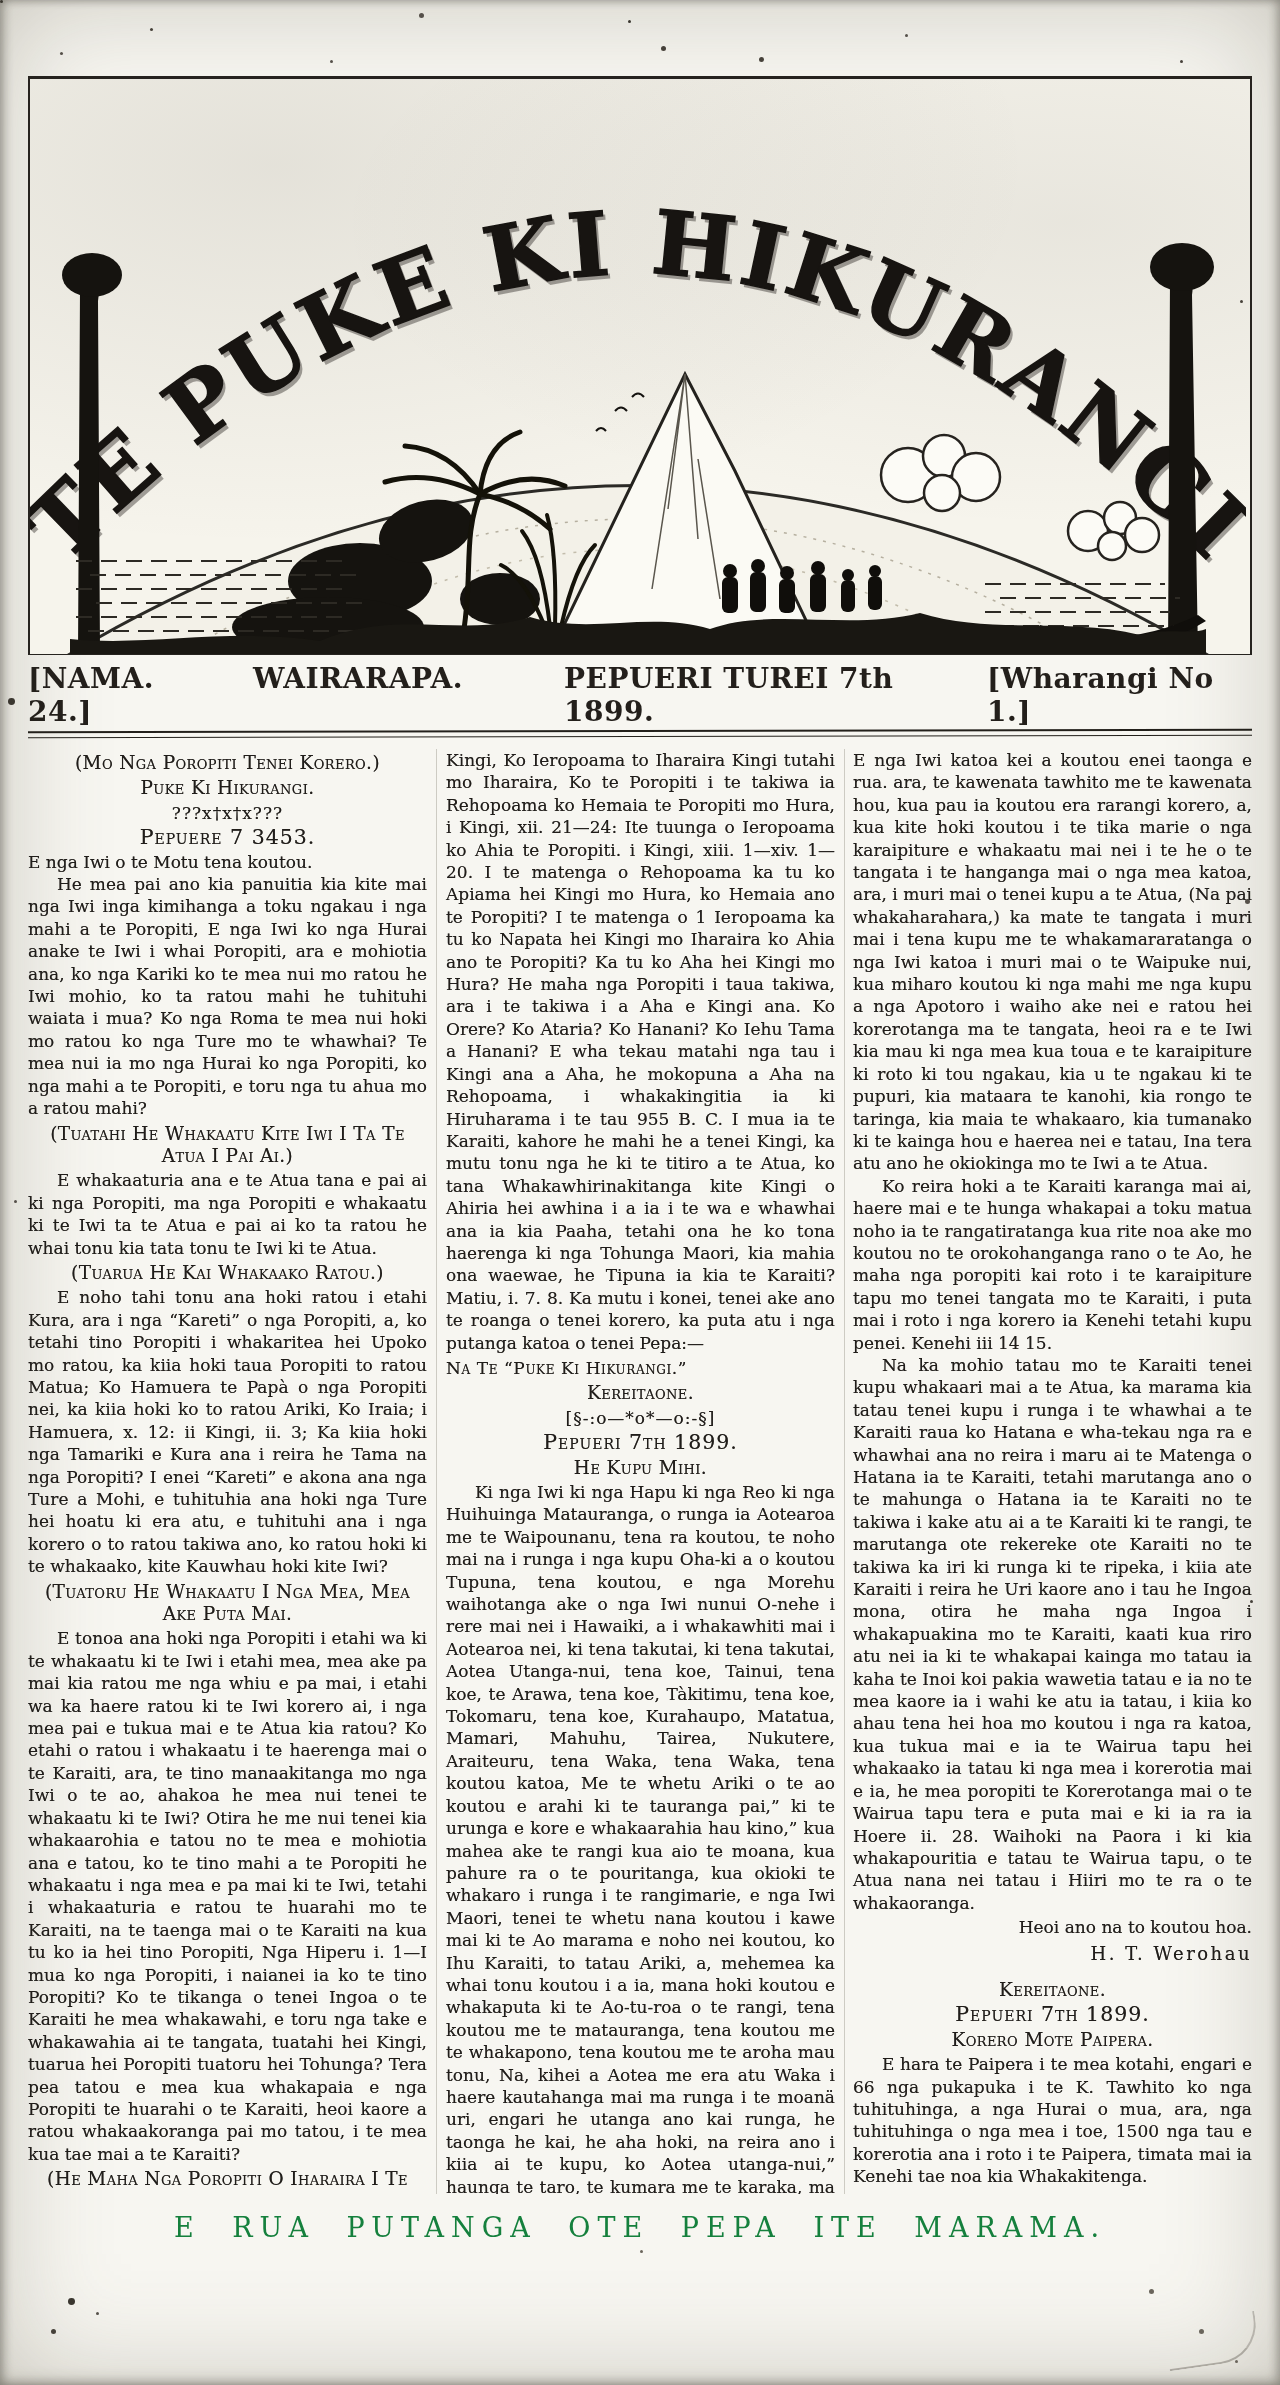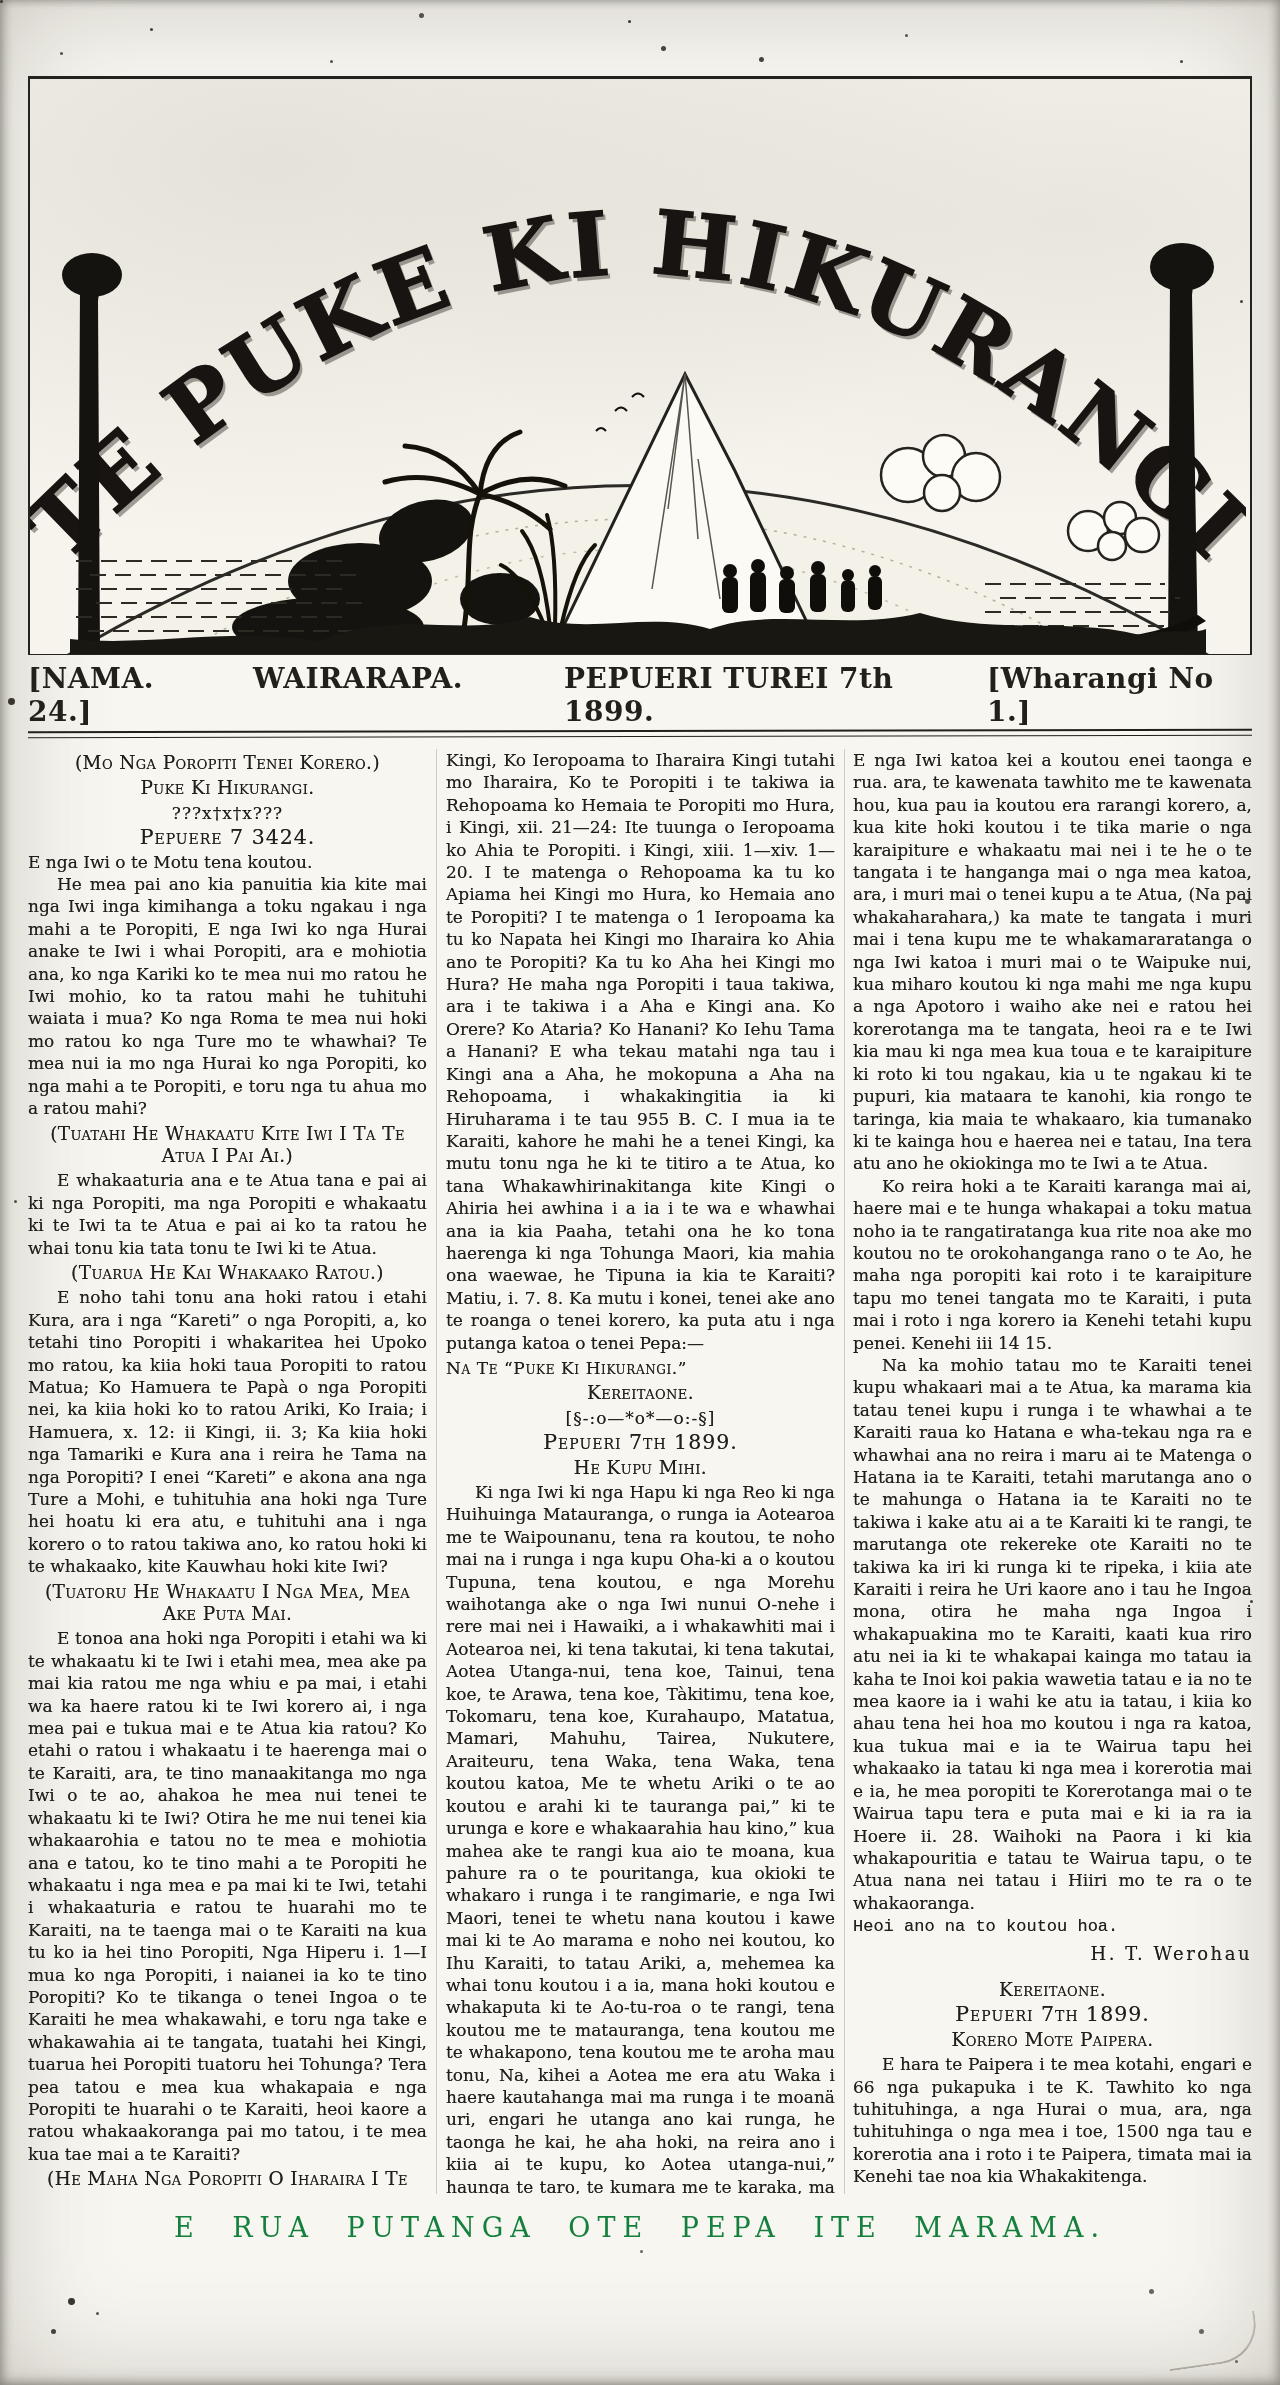--- a/index.html
+++ b/index.html
@@ -68,21 +68,21 @@
   .col + .col{border-left:1px solid rgba(110,104,90,.30);}
   .col:first-child{padding-left:0;}
   .col:last-child{padding-right:0;padding-left:8px;}
   .blk{margin:0;}
   .blk.p{text-align:justify;text-indent:1.7em;}
   .blk.pn{text-align:justify;}
   .blk.pb{text-align:justify;text-indent:7.5em;}
   .blk.h{text-align:center;font-variant:small-caps;font-size:18.5px;margin:3px 0 2px;letter-spacing:.4px;}
   .blk.d{text-align:center;font-variant:small-caps;font-size:20.5px;margin:2px 0;letter-spacing:1px;}
   .blk.sc{text-align:left;font-variant:small-caps;font-size:17px;margin:3px 0;letter-spacing:.6px;}
-  .blk.c{text-align:left;margin:2px 0;font-family:Liberation Mono, monospace;}
+  .blk.c{text-align:right;margin:2px 0;}
   .blk.orn{text-align:center;margin:1px 0;letter-spacing:1px;}
   .blk.sig{text-align:right;margin:4px 0 14px;letter-spacing:2.5px;font-size:18px;}
   
   .footer-line{
     margin-top:18px;
     text-align:center;
     font-size:27px;
     letter-spacing:7px;
     word-spacing:16px;
     color:#15803d;
@@ -212,21 +212,21 @@
     <span class="cell3">PEPUERI TUREI 7th 1899.</span>
     <span class="cell4">[Wharangi No 1.]</span>
   </div>
   <div class="double-rule"></div>
 
   <div class="columns">
     <div class="col">
         <div class="blk h">(Mo Nga Poropiti Tenei Korero.)</div>
         <div class="blk h">Puke Ki Hikurangi.</div>
         <div class="blk orn">???x†x†x???</div>
-        <div class="blk d">Pepuere 7 3424.</div>
+        <div class="blk d">Pepuere 7 3453.</div>
         <div class="blk pn">E nga Iwi o te Motu tena koutou.</div>
         <div class="blk p">He mea pai ano kia panuitia kia kite mai nga Iwi inga kimihanga a toku ngakau i nga mahi a te Poropiti, E nga Iwi ko nga Hurai anake te Iwi i whai Poropiti, ara e mohiotia ana, ko nga Kariki ko te mea nui mo ratou he Iwi mohio, ko ta ratou mahi he tuhituhi waiata i mua? Ko nga Roma te mea nui hoki mo ratou ko nga Ture mo te whawhai? Te mea nui ia mo nga Hurai ko nga Poropiti, ko nga mahi a te Poropiti, e toru nga tu ahua mo a ratou mahi?</div>
         <div class="blk h">(Tuatahi He Whakaatu Kite Iwi I Ta Te Atua I Pai Ai.)</div>
         <div class="blk p">E whakaaturia ana e te Atua tana e pai ai ki nga Poropiti, ma nga Poropiti e whakaatu ki te Iwi ta te Atua e pai ai ko ta ratou he whai tonu kia tata tonu te Iwi ki te Atua.</div>
         <div class="blk h">(Tuarua He Kai Whakaako Ratou.)</div>
         <div class="blk p">E noho tahi tonu ana hoki ratou i etahi Kura, ara i nga “Kareti” o nga Poropiti, a, ko tetahi tino Poropiti i whakaritea hei Upoko mo ratou, ka kiia hoki taua Poropiti to ratou Matua; Ko Hamuera te Papà o nga Poropiti nei, ka kiia hoki ko to ratou Ariki, Ko Iraia; i Hamuera, x. 12: ii Kingi, ii. 3; Ka kiia hoki nga Tamariki e Kura ana i reira he Tama na nga Poropiti? I enei “Kareti” e akona ana nga Ture a Mohi, e tuhituhia ana hoki nga Ture hei hoatu ki era atu, e tuhituhi ana i nga korero o to ratou takiwa ano, ko ratou hoki ki te whakaako, kite Kauwhau hoki kite Iwi?</div>
         <div class="blk h">(Tuatoru He Whakaatu I Nga Mea, Mea Ake Puta Mai.</div>
         <div class="blk p">E tonoa ana hoki nga Poropiti i etahi wa ki te whakaatu ki te Iwi i etahi mea, mea ake pa mai kia ratou me nga whiu e pa mai, i etahi wa ka haere ratou ki te Iwi korero ai, i nga mea pai e tukua mai e te Atua kia ratou? Ko etahi o ratou i whakaatu i te haerenga mai o te Karaiti, ara, te tino manaakitanga mo nga Iwi o te ao, ahakoa he mea nui tenei te whakaatu ki te Iwi? Otira he me nui tenei kia whakaarohia e tatou no te mea e mohiotia ana e tatou, ko te tino mahi a te Poropiti he whakaatu i nga mea e pa mai ki te Iwi, tetahi i whakaaturia e ratou te huarahi mo te Karaiti, na te taenga mai o te Karaiti na kua tu ko ia hei tino Poropiti, Nga Hiperu i. 1—I mua ko nga Poropiti, i naianei ia ko te tino Poropiti? Ko te tikanga o tenei Ingoa o te Karaiti he mea whakawahi, e toru nga take e whakawahia ai te tangata, tuatahi hei Kingi, tuarua hei Poropiti tuatoru hei Tohunga? Tera pea tatou e mea kua whakapaia e nga Poropiti te huarahi o te Karaiti, heoi kaore a ratou whakaakoranga pai mo tatou, i te mea kua tae mai a te Karaiti?</div>
         <div class="blk h">(He Maha Nga Poropiti O Iharaira I Te Takiwa I Mua O Te Whanautanga O Te Karaiti.)</div>
       </div>

